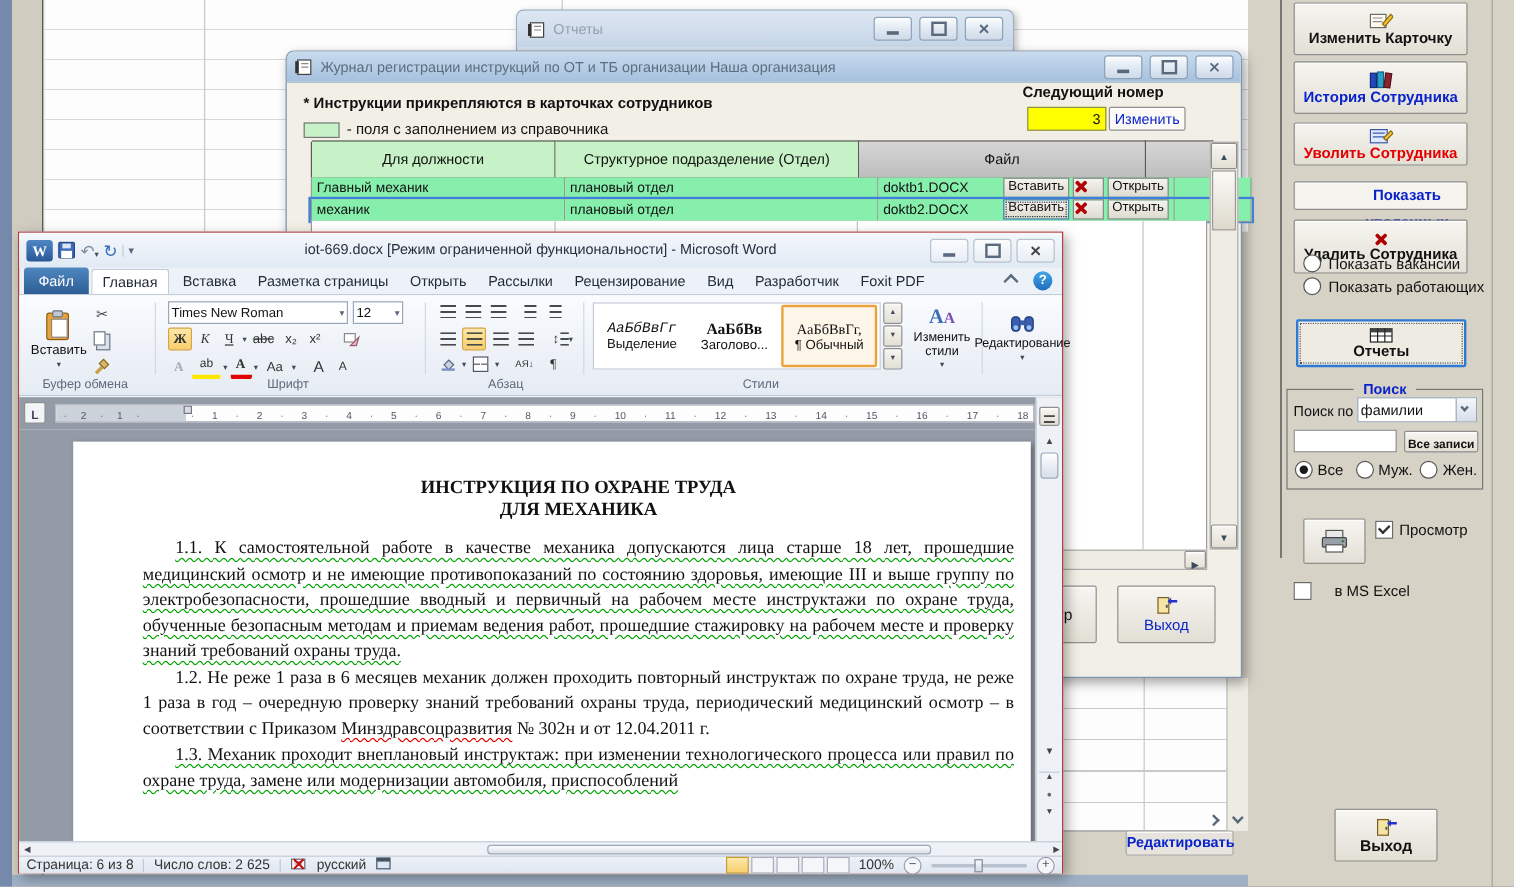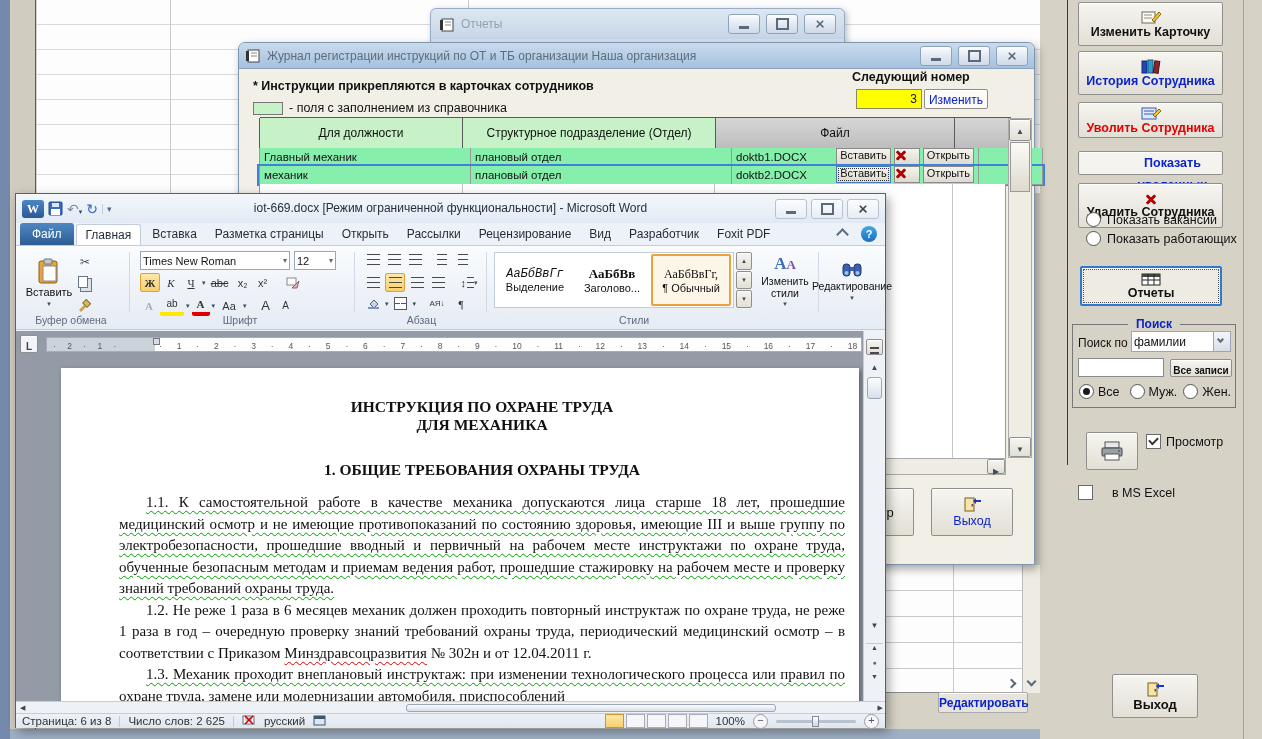--- a/index.html
+++ b/index.html
@@ -505,21 +505,20 @@
         <span class="abs nowrap" style="left:6px;top:3px;font-size:8.5px;color:#556;word-spacing:9px;">· 2 · 1 ·</span>
         <span class="abs nowrap" style="left:112px;top:3px;font-size:8.5px;color:#556;word-spacing:12.5px;">· 1 · 2 · 3 · 4 · 5 · 6 · 7 · 8 · 9 · 10 · 11 · 12 · 13 · 14 · 15 · 16 · 17 · 18 ·</span>
         <span class="abs" style="left:106px;top:0;width:7px;height:7px;background:#d8dde4;border:1px solid #778;"></span>
       </div>
     </div>
 
     <div class="abs" style="left:0;top:164px;right:22px;height:343px;background:#929ba6;overflow:hidden;">
       <div class="abs" style="left:45px;top:10px;width:798px;height:400px;background:#fff;box-shadow:2px 2px 5px rgba(0,0,0,.4);padding:30px 14px 0 58px;box-sizing:border-box;font-family:'Liberation Serif',serif;">
         <div style="text-align:center;font-weight:bold;font-size:15.5px;line-height:18px;">ИНСТРУКЦИЯ ПО ОХРАНЕ ТРУДА</div>
         <div style="text-align:center;font-weight:bold;font-size:15.5px;line-height:18px;">ДЛЯ МЕХАНИКА</div>
-        <div style="text-align:center;font-weight:bold;font-size:15.5px;line-height:18px;margin-top:27px;">1. ОБЩИЕ ТРЕБОВАНИЯ ОХРАНЫ ТРУДА</div>
         <p class="doc-p wavyg" style="margin-top:13px;">1.1. К самостоятельной работе в качестве механика допускаются лица старше 18 лет, прошедшие медицинский осмотр и не имеющие противопоказаний по состоянию здоровья, имеющие III и выше группу по электробезопасности, прошедшие вводный и первичный на рабочем месте инструктажи по охране труда, обученные безопасным методам и приемам ведения работ, прошедшие стажировку на рабочем месте и проверку знаний требований охраны труда.</p>
         <p class="doc-p"><span>1.2. Не реже 1 раза в 6 месяцев механик должен проходить повторный инструктаж по охране труда, не реже 1 раза в год – очередную проверку знаний требований охраны труда, периодический медицинский осмотр – в соответствии с Приказом </span><span class="wavyr">Минздравсоцразвития</span><span> № 302н и от 12.04.2011 г.</span></p>
         <p class="doc-p wavyg">1.3. Механик проходит внеплановый инструктаж: при изменении технологического процесса или правил по охране труда, замене или модернизации автомобиля, приспособлений</p>
       </div>
     </div>
 
     <div class="abs" style="right:0;top:137px;width:22px;height:370px;background:#eef1f6;border-left:1px solid #c3ccd9;">
       <div class="abs btn" style="left:2px;top:8px;width:17px;height:16px;"><span class="bars" style="width:9px;height:7px;margin-top:4px;display:inline-block;"></span></div>
       <div class="abs" style="left:2px;top:32px;width:17px;height:13px;text-align:center;font-size:8px;color:#445;">▲</div>
       <div class="abs" style="left:3px;top:46px;width:15px;height:22px;background:linear-gradient(#fdfdfe,#d8dfe8);border:1px solid #9aa7b8;border-radius:3px;"></div>

